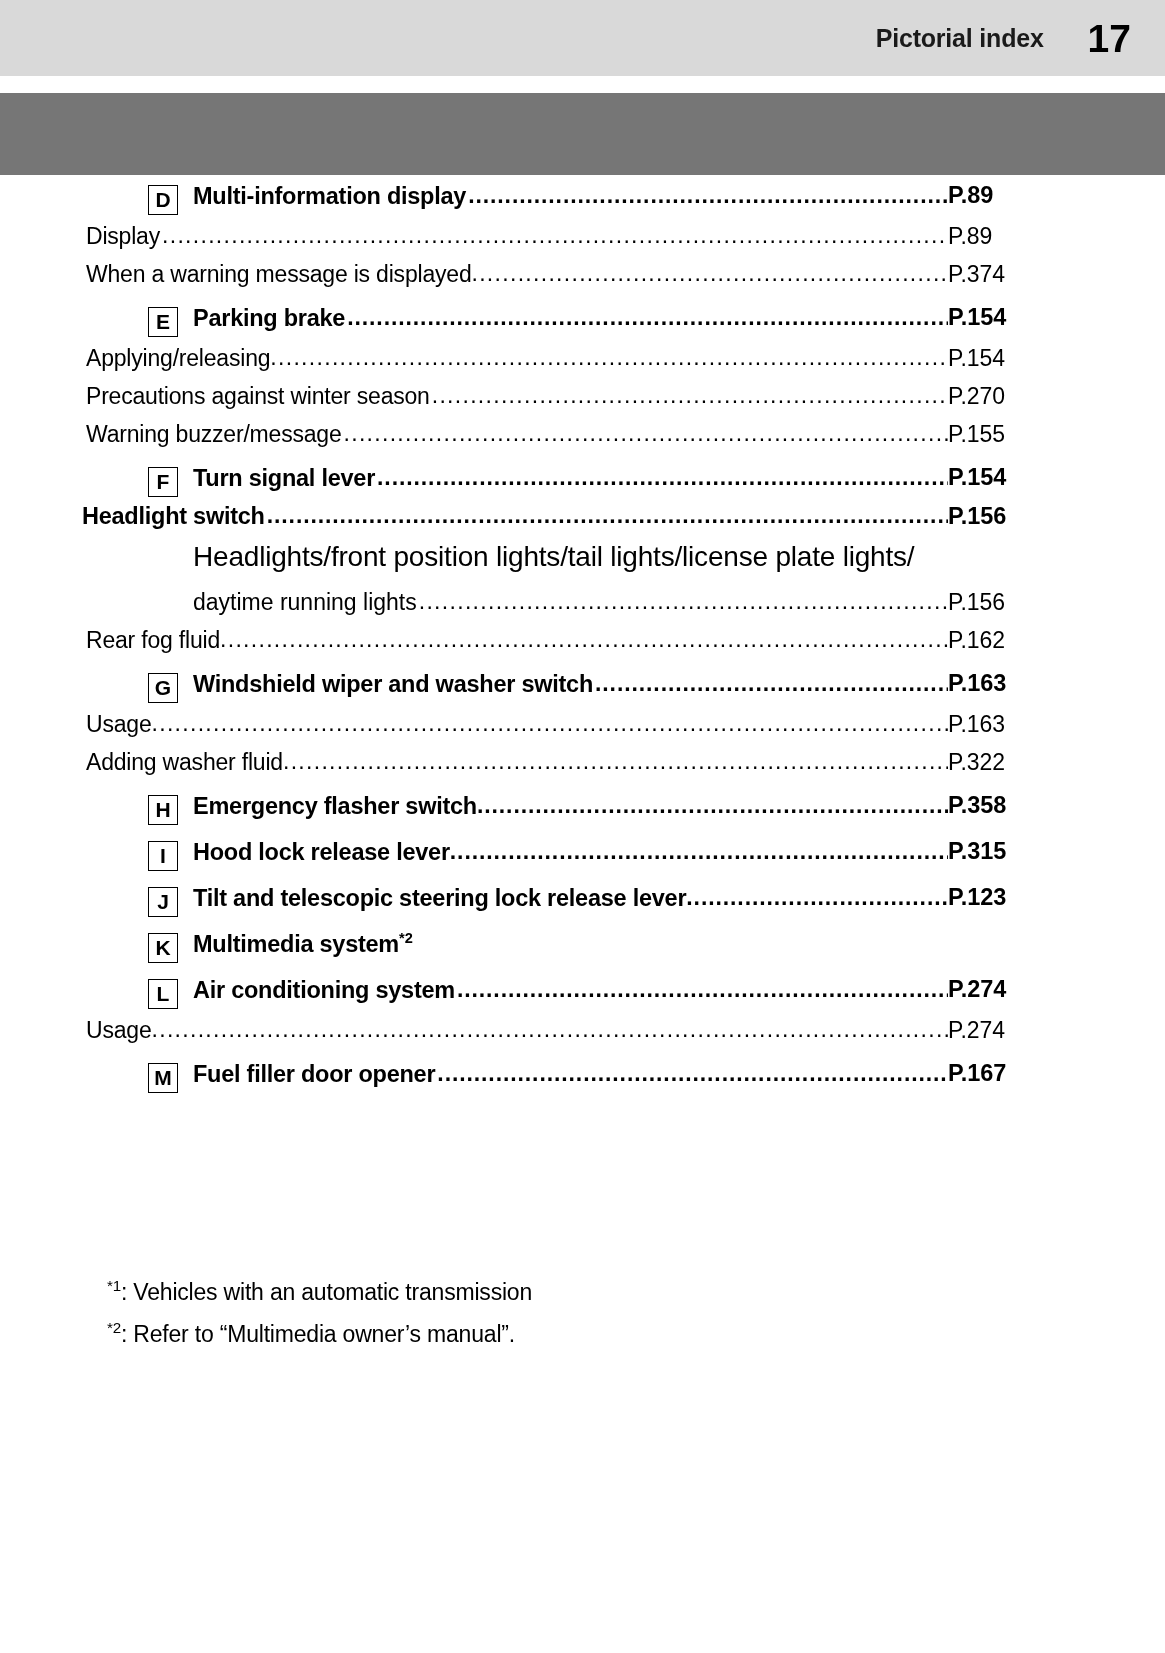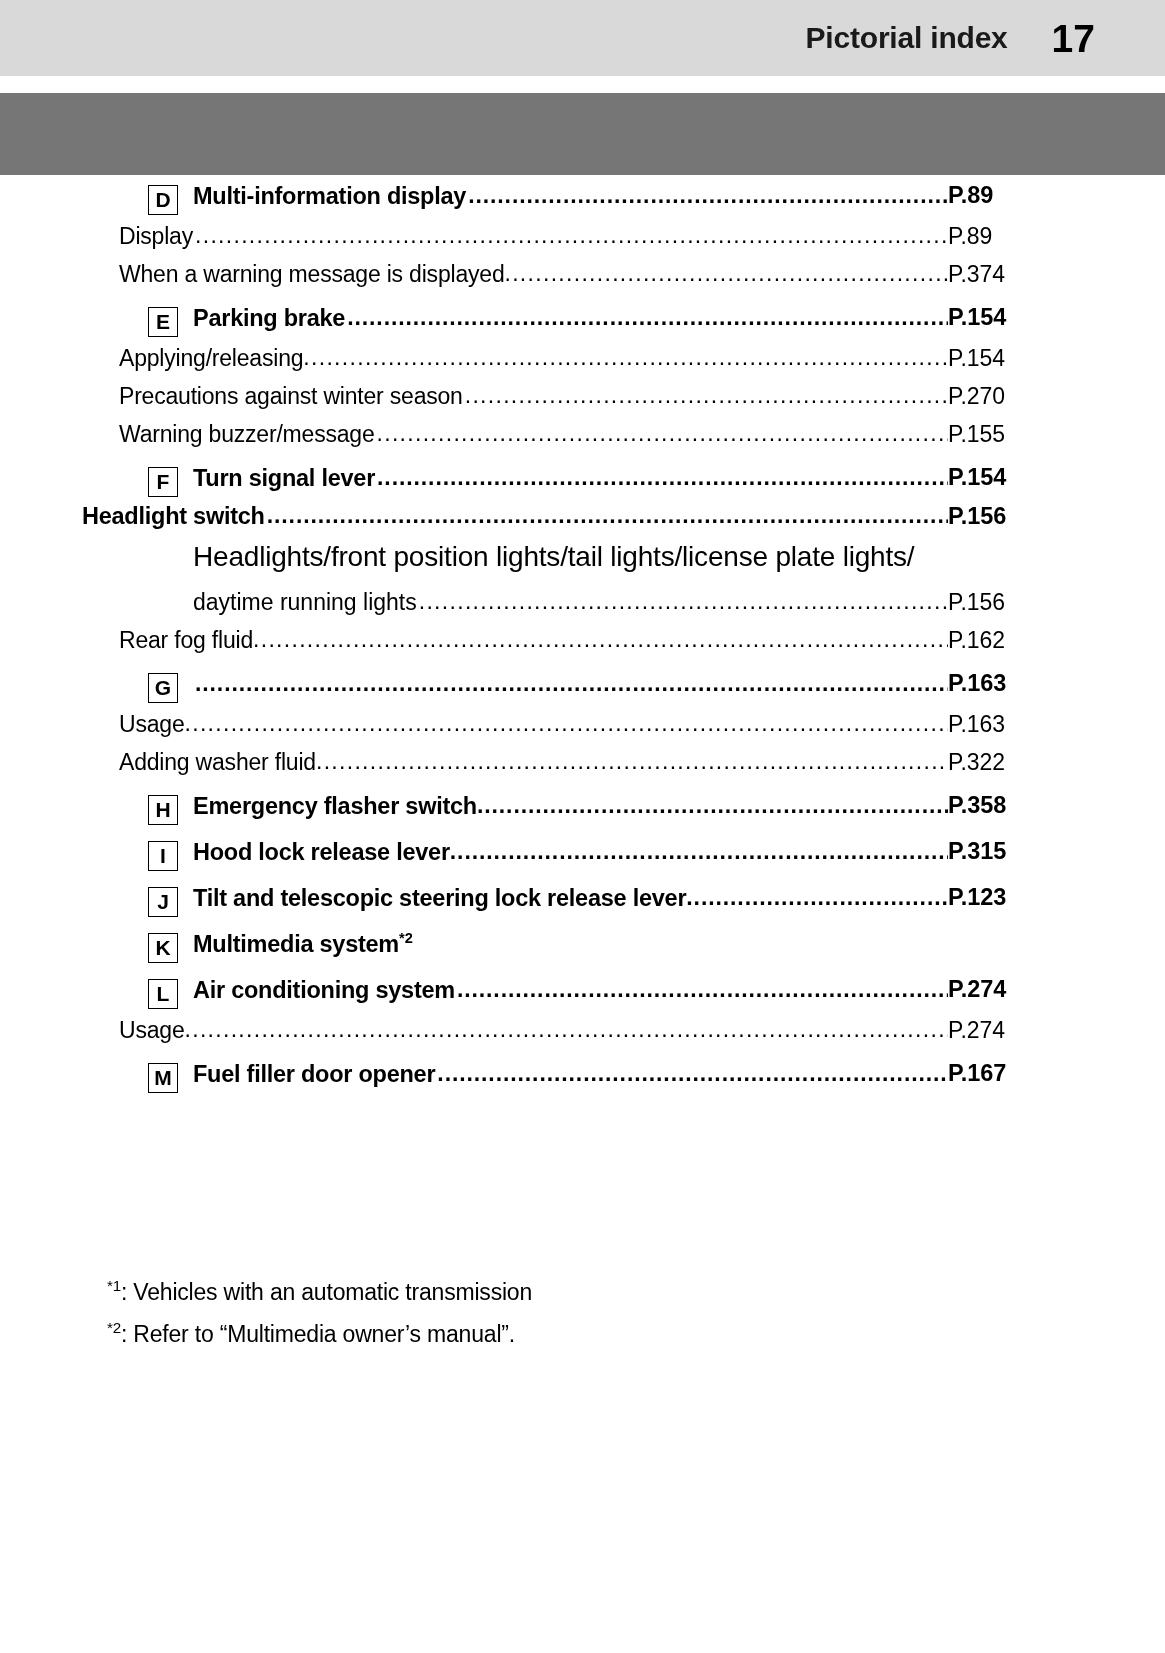--- a/index.html
+++ b/index.html
@@ -22,32 +22,32 @@
     top: 0;
     left: 0;
     width: 1165px;
     height: 76px;
     background: #d9d9d9;
     display: flex;
     align-items: center;
     justify-content: flex-end;
   }
   .header-title {
-    font-size: 30px;
+    font-size: 25px;
     font-weight: bold;
     letter-spacing: -0.2px;
     color: #1a1a1a;
     margin-right: 44px;
     text-align: center;
   }
   .header-pagenum {
     font-size: 39px;
     font-weight: bold;
     color: #000000;
-    margin-right: 70px;
+    margin-right: 34px;
     line-height: 1;
   }
 
   
   .dark-bar {
     position: absolute;
     top: 93px;
     left: 0;
     width: 1165px;
     height: 82px;
@@ -81,21 +81,21 @@
 
   
   .entry.main.noletter {
     padding-left: 82px;
     margin-top: 9px;
   }
 
   
   .entry.sub {
     margin-top: 11px;
-    padding-left: 119px;
+    padding-left: 86px;
   }
 
   .letter-box {
     flex: 0 0 auto;
     width: 30px;
     height: 30px;
     border: 1.6px solid #000000;
     box-sizing: border-box;
     font-size: 21px;
     font-weight: bold;
@@ -282,20 +282,21 @@
         <span class="page">P.156</span>
       </div>
     </div>
     <div class="entry sub tight">
       <span class="label">Rear fog fluid</span>
       <span class="leader"></span>
       <span class="page">P.162</span>
     </div>
     <div class="entry main">
       <span class="letter-box">G</span>
+      <span class="label">Windshield wiper and washer switch</span>
       <span class="leader"></span>
       <span class="page">P.163</span>
     </div>
     <div class="entry sub tight">
       <span class="label">Usage</span>
       <span class="leader"></span>
       <span class="page">P.163</span>
     </div>
     <div class="entry sub tight">
       <span class="label">Adding washer fluid</span>

